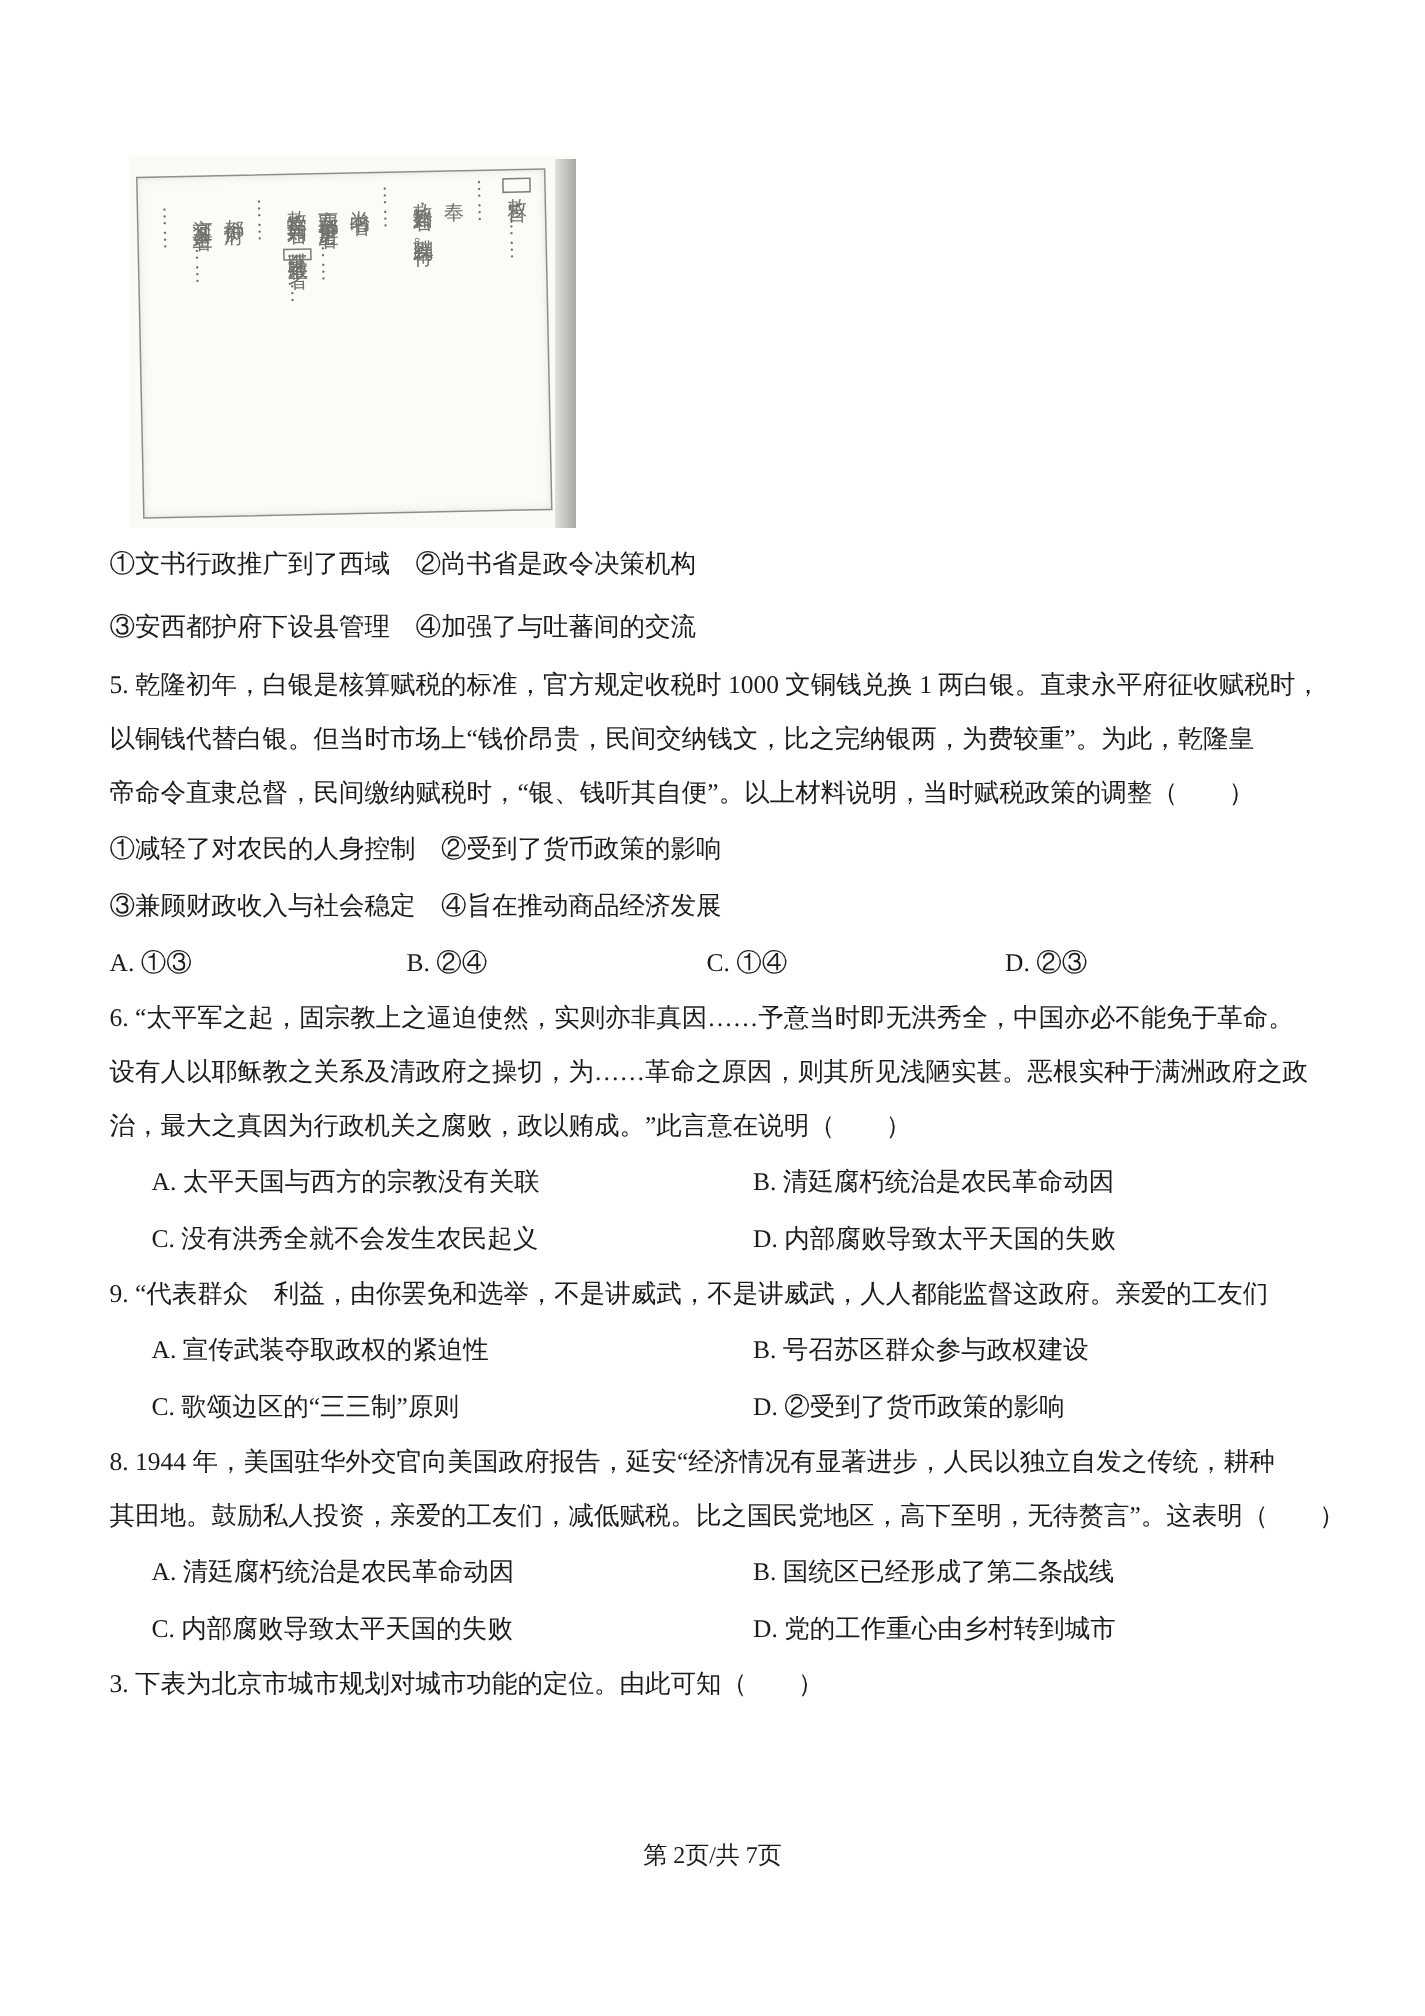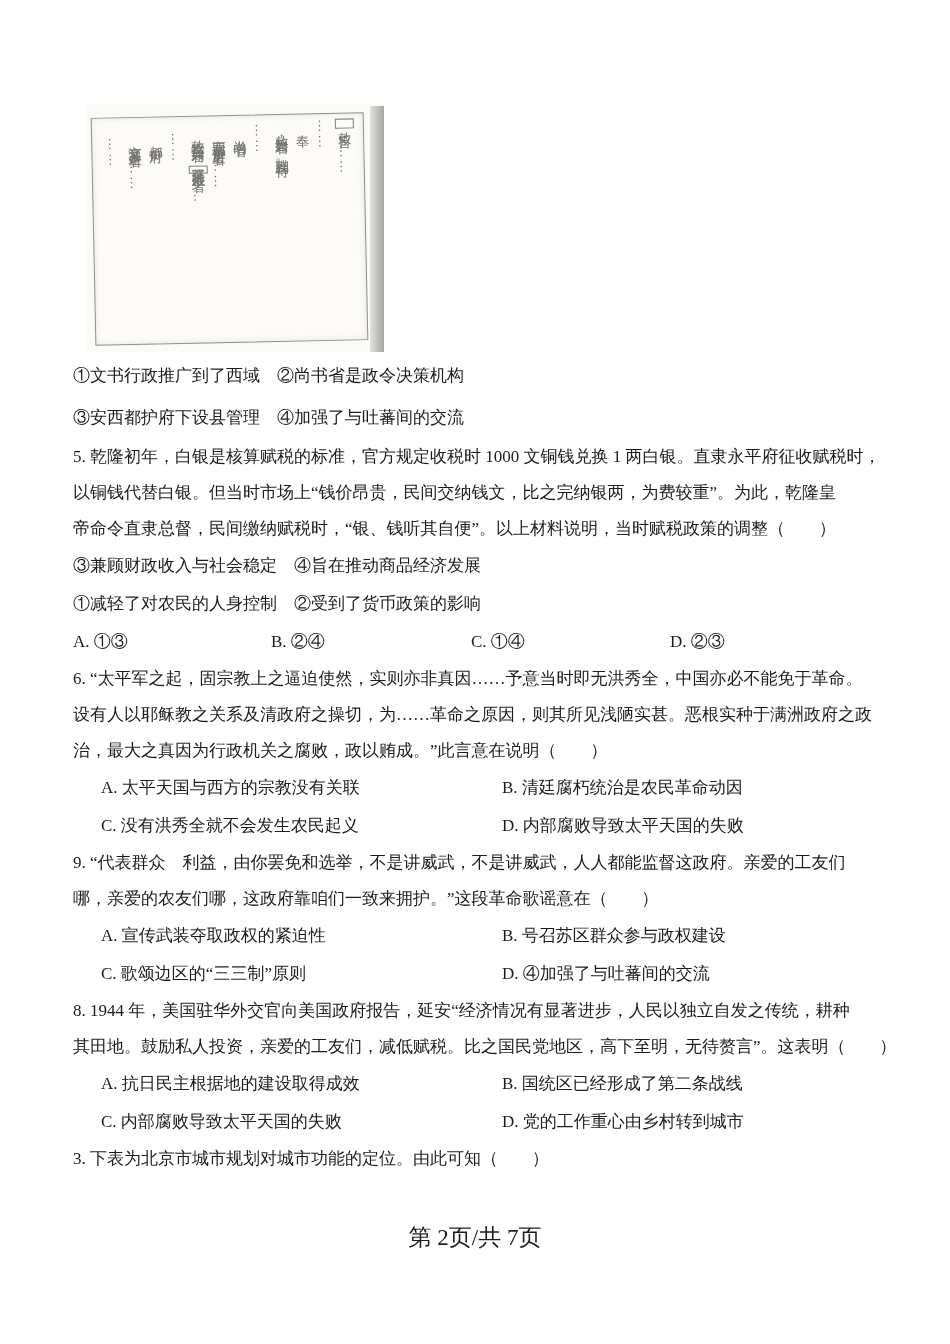--- a/index.html
+++ b/index.html
@@ -30,21 +30,21 @@
   
   .content{position:absolute;left:73px;top:355px;width:790px;font-size:17px;}
   .line{white-space:nowrap;}
   .lh42{line-height:42px;}
   .lh38{line-height:38px;}
   .lh36{line-height:36px;}
   .opts4{display:grid;grid-template-columns:198px 200px 199px auto;}
   .opts2{display:grid;grid-template-columns:401px auto;margin-left:28px;}
   .opt{white-space:nowrap;}
   .footer{position:absolute;top:1226px;left:0;width:100%;text-align:center;
-    font-size:23px;line-height:24px;}
+    font-size:16px;line-height:24px;}
 </style>
 </head>
 <body>
 
 <div class="page">
 
   <div class="photo">
     <div class="scan-band"></div>
     <div class="frame">
       <div class="vcols">
@@ -65,56 +65,55 @@
   </div>
 
   <div class="content">
 
     <div class="line lh42">①文书行政推广到了西域　②尚书省是政令决策机构</div>
     <div class="line lh42">③安西都护府下设县管理　④加强了与吐蕃间的交流</div>
 
     <div class="line lh36">5. 乾隆初年，白银是核算赋税的标准，官方规定收税时 1000 文铜钱兑换 1 两白银。直隶永平府征收赋税时，</div>
     <div class="line lh36">以铜钱代替白银。但当时市场上“钱价昂贵，民间交纳钱文，比之完纳银两，为费较重”。为此，乾隆皇</div>
     <div class="line lh36">帝命令直隶总督，民间缴纳赋税时，“银、钱听其自便”。以上材料说明，当时赋税政策的调整（　　）</div>
+    <div class="line lh38">①减轻了对农民的人身控制　②受到了货币政策的影响</div>
     <div class="line lh38">③兼顾财政收入与社会稳定　④旨在推动商品经济发展</div>
-    <div class="line lh38">①减轻了对农民的人身控制　②受到了货币政策的影响</div>
     <div class="opts4 lh38">
       <span class="opt">A. ①③</span>
       <span class="opt">B. ②④</span>
       <span class="opt">C. ①④</span>
       <span class="opt">D. ②③</span>
     </div>
 
     <div class="line lh36">6. “太平军之起，固宗教上之逼迫使然，实则亦非真因……予意当时即无洪秀全，中国亦必不能免于革命。</div>
     <div class="line lh36">设有人以耶稣教之关系及清政府之操切，为……革命之原因，则其所见浅陋实甚。恶根实种于满洲政府之政</div>
     <div class="line lh36">治，最大之真因为行政机关之腐败，政以贿成。”此言意在说明（　　）</div>
     <div class="opts2 lh38">
       <span class="opt">A. 太平天国与西方的宗教没有关联</span>
       <span class="opt">B. 清廷腐朽统治是农民革命动因</span>
     </div>
     <div class="opts2 lh38">
       <span class="opt">C. 没有洪秀全就不会发生农民起义</span>
       <span class="opt">D. 内部腐败导致太平天国的失败</span>
     </div>
 
     <div class="line lh36">9. “代表群众　利益，由你罢免和选举，不是讲威武，不是讲威武，人人都能监督这政府。亲爱的工友们</div>
-    <div class="line lh36">哪，亲爱的农友们哪，这政府靠咱们一致来拥护。”这段革命歌谣意在（　　）</div>
     <div class="opts2 lh38">
       <span class="opt">A. 宣传武装夺取政权的紧迫性</span>
       <span class="opt">B. 号召苏区群众参与政权建设</span>
     </div>
     <div class="opts2 lh38">
       <span class="opt">C. 歌颂边区的“三三制”原则</span>
-      <span class="opt">D. ④加强了与吐蕃间的交流</span>
+      <span class="opt">D. ②受到了货币政策的影响</span>
     </div>
 
     <div class="line lh36">8. 1944 年，美国驻华外交官向美国政府报告，延安“经济情况有显著进步，人民以独立自发之传统，耕种</div>
     <div class="line lh36">其田地。鼓励私人投资，亲爱的工友们，减低赋税。比之国民党地区，高下至明，无待赘言”。这表明（　　）</div>
     <div class="opts2 lh38">
-      <span class="opt">A. 抗日民主根据地的建设取得成效</span>
+      <span class="opt">A. 清廷腐朽统治是农民革命动因</span>
       <span class="opt">B. 国统区已经形成了第二条战线</span>
     </div>
     <div class="opts2 lh38">
       <span class="opt">C. 内部腐败导致太平天国的失败</span>
       <span class="opt">D. 党的工作重心由乡村转到城市</span>
     </div>
 
     <div class="line lh36">3. 下表为北京市城市规划对城市功能的定位。由此可知（　　）</div>
 
   </div>

